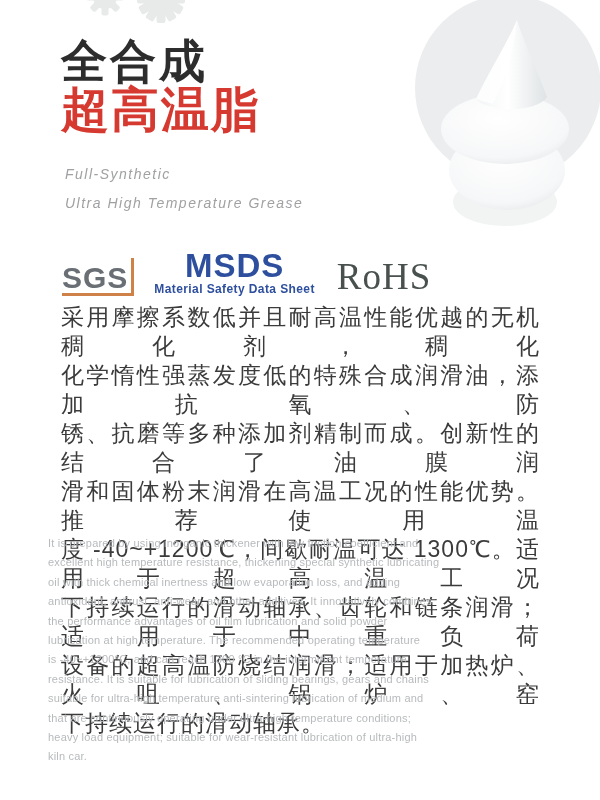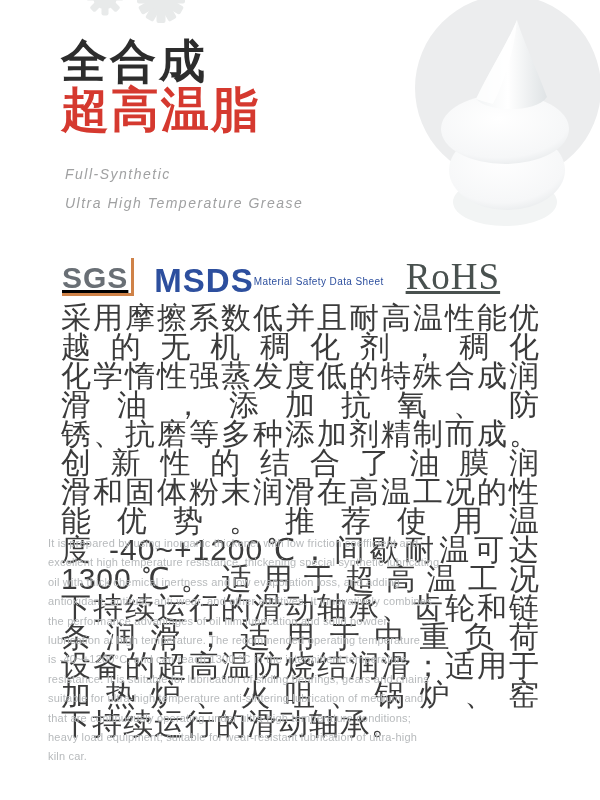--- a/index.html
+++ b/index.html
@@ -27,36 +27,35 @@
   
   .cert-row{
     position:absolute; left:62px; top:244px; width:340px; height:52px;
     display:flex; align-items:flex-end;
   }
   .cert-sgs{
     display:flex; align-items:flex-end; justify-content:flex-end;
     width:96px; height:38px; padding:0 3px 2px 0;
     border-bottom:3px solid; border-right:3px solid;
     box-sizing:border-box;
-    text-decoration:underline;
   }
   .cert-sgs .sgs-text{
     font-size:30px; font-weight:bold; letter-spacing:1px; line-height:0.9;
   }
-  .cert-msds{margin-left:20px; display:flex; flex-direction:row; align-items:flex-start; padding-bottom:0;}
+  .cert-msds{margin-left:20px; display:flex; flex-direction:column; align-items:center; padding-bottom:0;}
   .cert-msds .msds-text{font-size:33px; font-weight:bold; letter-spacing:1px; line-height:0.95;}
-  .cert-msds .msds-sub{font-size:10px; font-weight:normal; letter-spacing:0.4px; margin-top:11px; white-space:nowrap;}
+  .cert-msds .msds-sub{font-size:12px; font-weight:bold; letter-spacing:0.4px; margin-top:1px; white-space:nowrap;}
   .cert-rohs{margin-left:22px; padding-bottom:2px;}
   .cert-rohs .rohs-text{
-    font-family:"Liberation Serif", serif; font-size:37px; letter-spacing:1px; line-height:0.95;text-decoration:underline;
+    font-family:"Liberation Serif", serif; font-size:37px; letter-spacing:1px; line-height:0.95;
   }
   
   .desc-zh{
     position:absolute; left:61px; top:303px; width:479px;
-    font-size:30px; line-height:29px; letter-spacing:1px;
+    font-size:23px; line-height:29px; letter-spacing:1px;
   }
   .zh-line{text-align:justify; text-align-last:justify;}
   .zh-line:last-child{text-align-last:left;}
   
   .desc-en{
     position:absolute; left:48px; top:534px; width:500px;
     font-size:11px; line-height:19.4px; letter-spacing:0.2px;
   }
   .en-line{white-space:nowrap;}
 </style>

